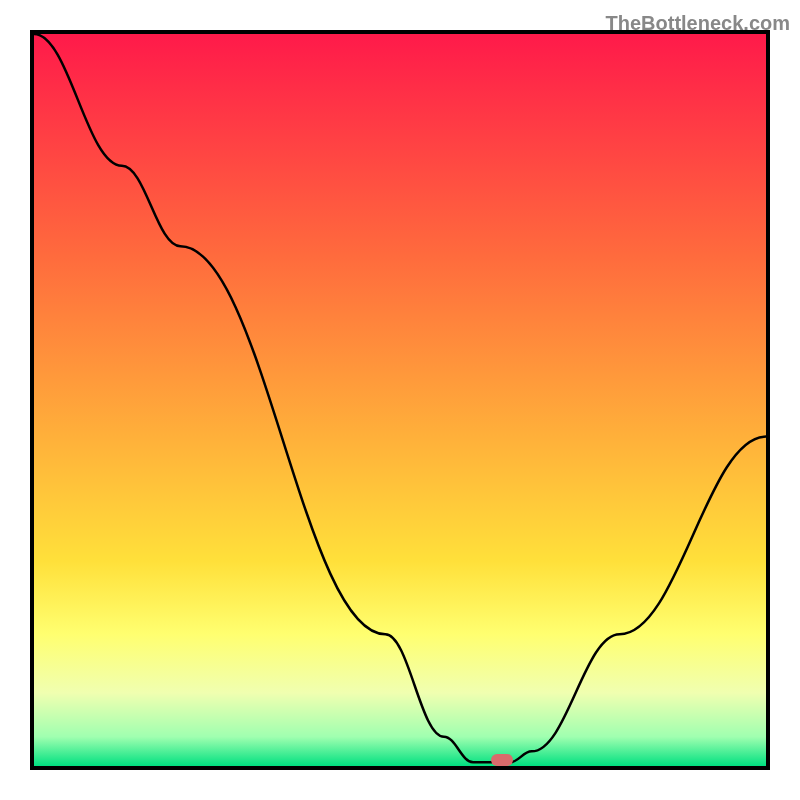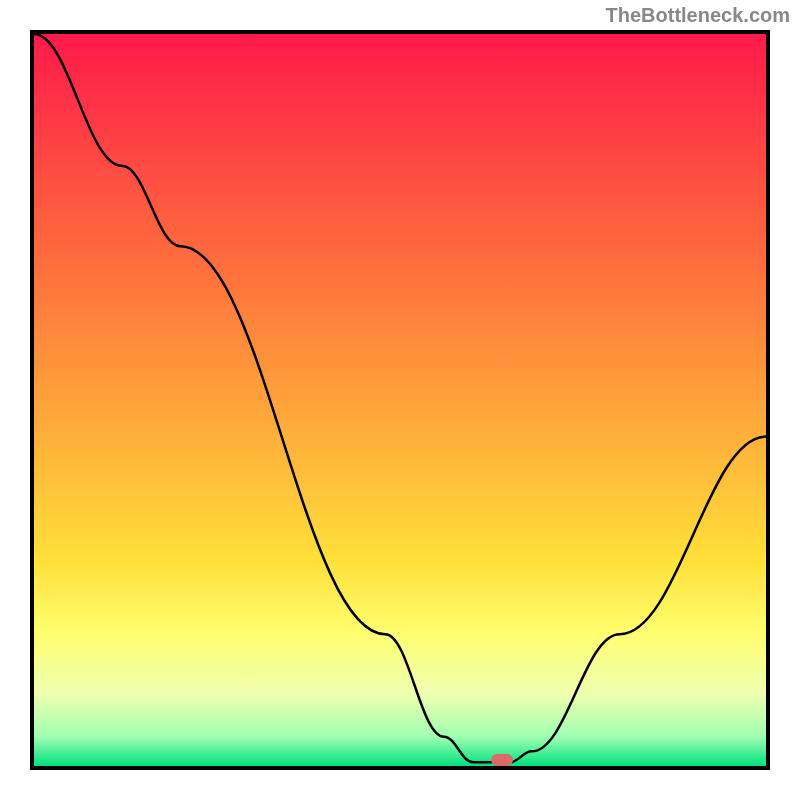--- a/index.html
+++ b/index.html
@@ -8,21 +8,21 @@
     background: #ffffff;
     font-family: Arial, sans-serif;
   }
   .container {
     width: 800px;
     height: 800px;
     position: relative;
   }
   .watermark {
     position: absolute;
-    top: 4px;
+    top: 12px;
     right: 10px;
     font-size: 20px;
     font-weight: bold;
     color: #888888;
     z-index: 10;
   }
   .plot-area {
     position: absolute;
     left: 30px;
     top: 30px;

